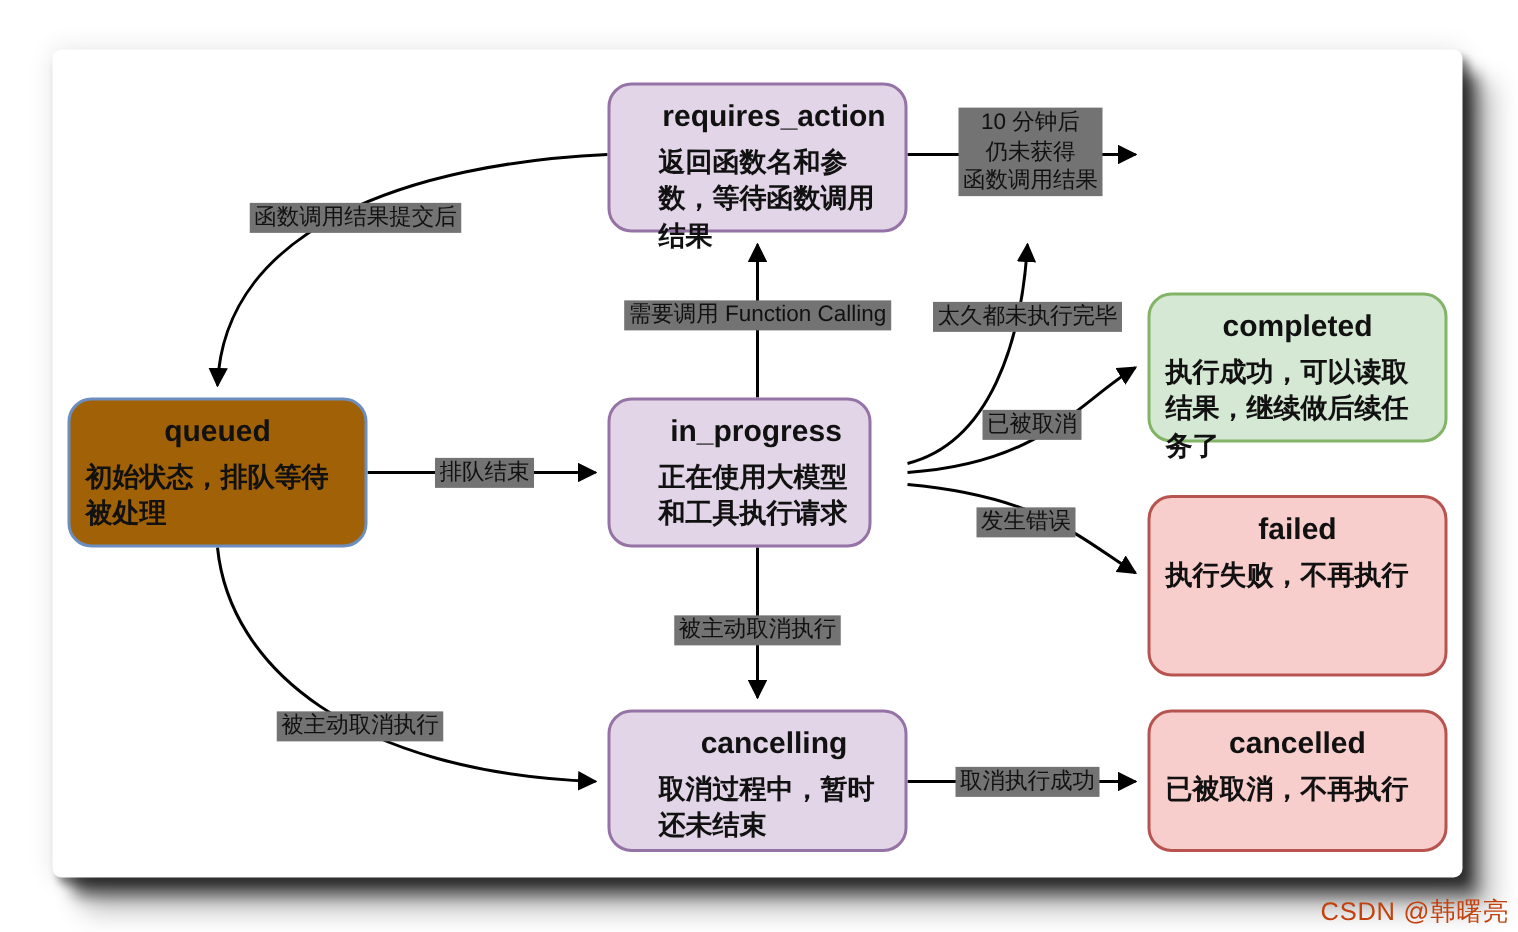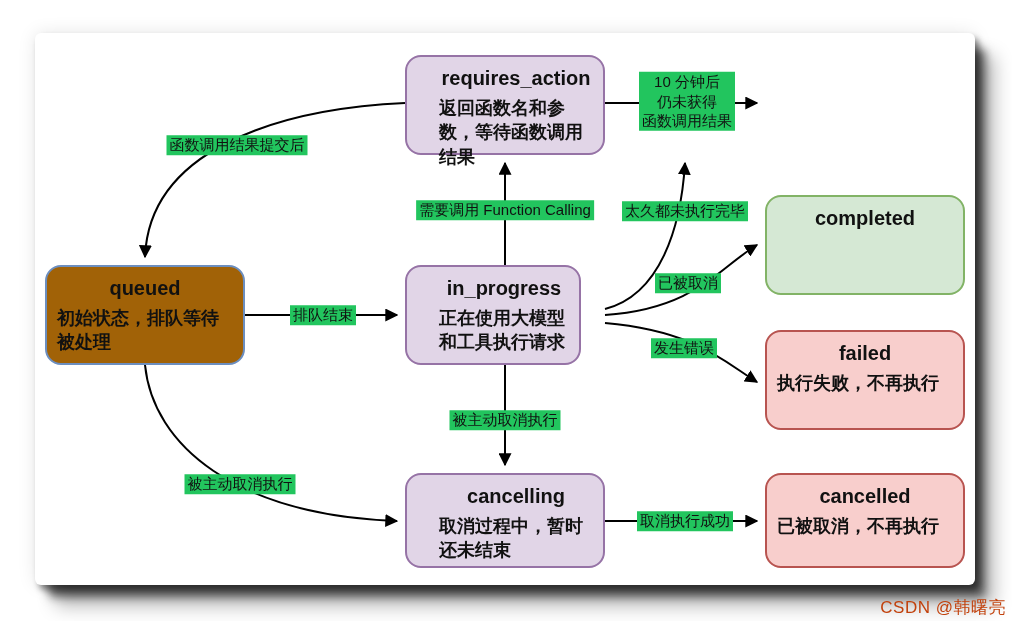--- a/index.html
+++ b/index.html
@@ -13,21 +13,21 @@
   .edges{position:absolute;left:0;top:0;width:940px;height:552px;}
   .node{position:absolute;box-sizing:border-box;border:2px solid #000;border-radius:16px;
     background:#fff;padding:6px 10px 8px 10px;}
   .node-title{text-align:center;font-weight:bold;font-size:20px;color:#111;margin:4px 0 6px 0;}
   .node-desc{font-size:18px;line-height:1.35;color:#111;text-align:left;font-weight:bold;}
   .c-blue{background:#a16207;border-color:#6c8ebf;}
   .c-purple{background:#e1d5e7;border-color:#9673a6;padding-left:32px;}
   .c-green{background:#d5e8d4;border-color:#82b366;}
   .c-red{background:#f8cecc;border-color:#b85450;}
   .c-gray{background:#f5f5f5;border-color:#666666;}
-  .edge-label{position:absolute;transform:translate(-50%,-50%);background:#22c55e;
+  .edge-label{position:absolute;transform:translate(-50%,-50%);background:#737373;
     font-size:15px;color:#111;white-space:pre-line;text-align:center;line-height:1.3;
     padding:0 3px;}
   .watermark{position:absolute;right:6px;bottom:2px;font-size:17px;color:#c2410c;
     letter-spacing:0.5px;}
 </style>
 </head>
 <body>
 
 <div class="card">
 
@@ -62,23 +62,24 @@
     <div class="node-desc">初始状态，排队等待被处理</div>
   </div>
 
   <div class="node c-purple" style="left:370px;top:232px;width:176px;height:100px">
     <div class="node-title">in_progress</div>
     <div class="node-desc">正在使用大模型和工具执行请求</div>
   </div>
 
   <div class="node c-green" style="left:730px;top:162px;width:200px;height:100px">
     <div class="node-title">completed</div>
+    <div class="node-desc">执行成功，可以读取结果，继续做后续任务了</div>
   </div>
 
-  <div class="node c-red" style="left:730px;top:297px;width:200px;height:100px">
+  <div class="node c-red" style="left:730px;top:297px;width:200px;height:121px">
     <div class="node-title">failed</div>
     <div class="node-desc">执行失败，不再执行</div>
   </div>
 
   <div class="node c-purple" style="left:370px;top:440px;width:200px;height:95px">
     <div class="node-title">cancelling</div>
     <div class="node-desc">取消过程中，暂时还未结束</div>
   </div>
 
   <div class="node c-red" style="left:730px;top:440px;width:200px;height:95px">

